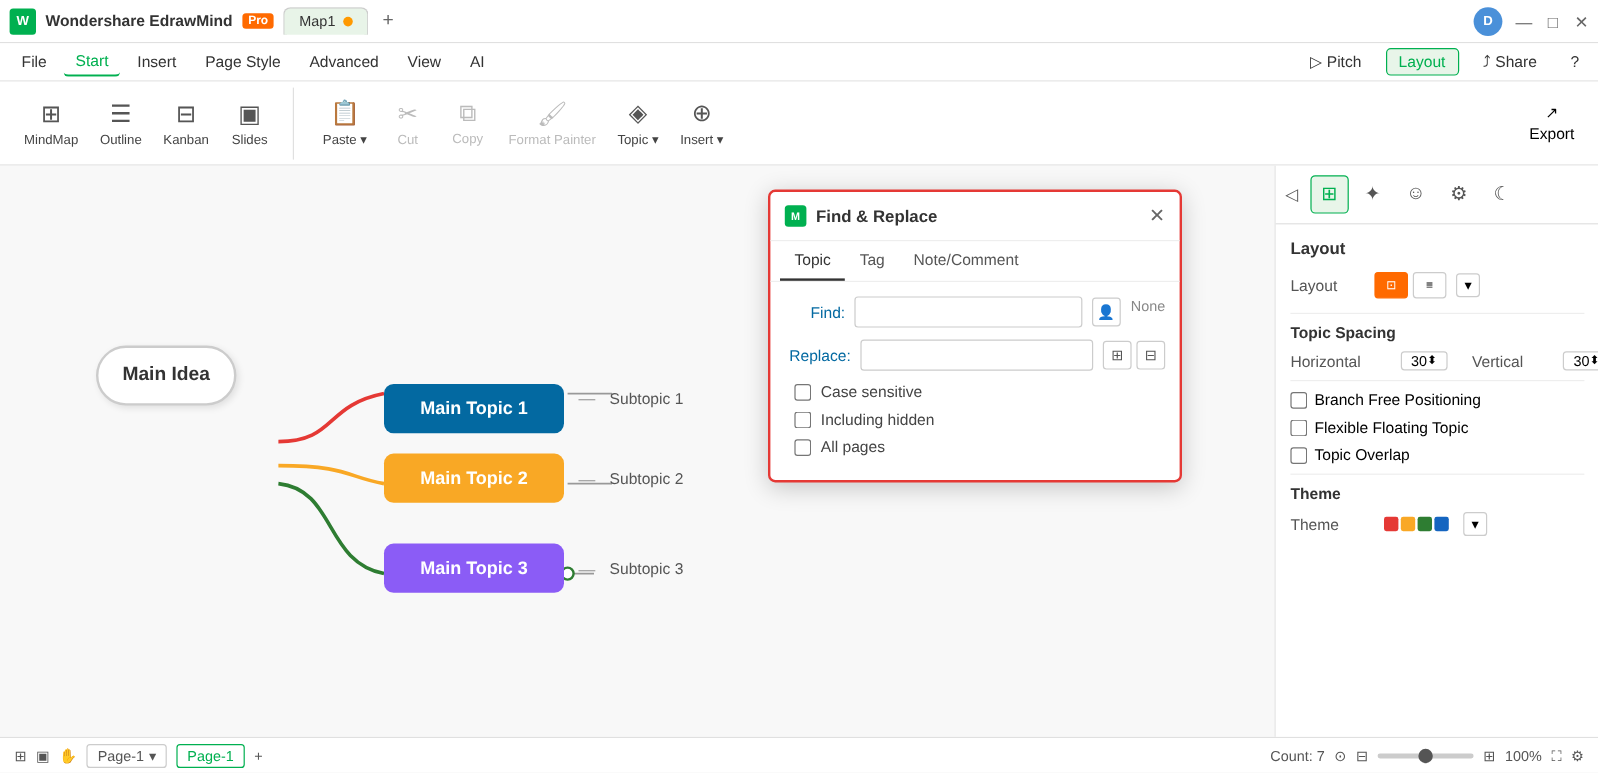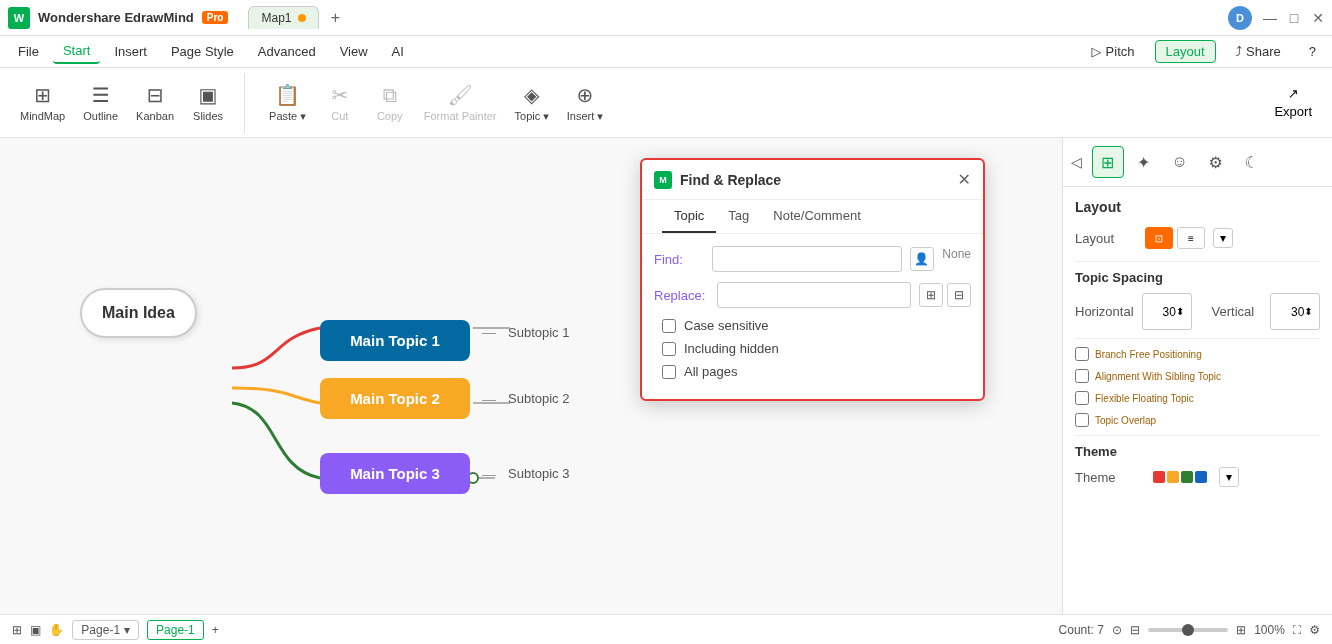--- a/index.html
+++ b/index.html
@@ -11,21 +11,21 @@
       background: #fff;
       display: flex;
       align-items: center;
       padding: 0 8px;
       border-bottom: 1px solid #e0e0e0;
     }
     .title-bar-left { display: flex; align-items: center; gap: 8px; }
     .app-logo { width: 22px; height: 22px; background: #00b050; border-radius: 3px; display: flex; align-items: center; justify-content: center; color: white; font-size: 11px; font-weight: bold; }
     .app-name { font-size: 13px; font-weight: 600; color: #333; }
     .pro-badge { background: #ff6a00; color: white; font-size: 10px; padding: 1px 5px; border-radius: 3px; font-weight: bold; }
-    .tab-bar { display: flex; align-items: center; margin-left: 12px; }
+    .tab-bar { display: flex; align-items: center; margin-left: 0; }
     .doc-tab { display: flex; align-items: center; gap: 6px; padding: 4px 12px; background: #e8f4e8; border-radius: 6px 6px 0 0; font-size: 12px; color: #333; border: 1px solid #ccc; border-bottom: none; }
     .dot { width: 8px; height: 8px; background: #ff9900; border-radius: 50%; }
     .add-tab { margin-left: 6px; width: 22px; height: 22px; display: flex; align-items: center; justify-content: center; color: #666; font-size: 16px; cursor: pointer; }
     .title-bar-right { margin-left: auto; display: flex; align-items: center; gap: 12px; }
     .avatar { width: 24px; height: 24px; background: #4a90d9; border-radius: 50%; display: flex; align-items: center; justify-content: center; color: white; font-size: 11px; font-weight: bold; }
     .win-btn { width: 12px; height: 12px; display: flex; align-items: center; justify-content: center; color: #666; font-size: 14px; cursor: pointer; }
 
     
     .menu-bar {
       height: 32px;
@@ -127,26 +127,26 @@
     .dialog-header {
       display: flex;
       align-items: center;
       padding: 10px 12px;
       border-bottom: 1px solid #eee;
       gap: 8px;
     }
     .dialog-logo { width: 18px; height: 18px; background: #00b050; border-radius: 3px; display: flex; align-items: center; justify-content: center; color: white; font-size: 9px; font-weight: bold; }
     .dialog-title { font-size: 14px; font-weight: 600; color: #333; flex: 1; }
     .dialog-close { cursor: pointer; color: #666; font-size: 16px; }
-    .dialog-tabs { display: flex; border-bottom: 1px solid #eee; padding: 0 20px; }
+    .dialog-tabs { display: flex; border-bottom: 1px solid #eee; padding: 0 8px; }
     .dialog-tab { padding: 8px 12px; font-size: 13px; color: #555; cursor: pointer; }
     .dialog-tab.active { color: #333; border-bottom: 2px solid #333; }
     .dialog-body { padding: 12px; }
     .field-row { display: flex; align-items: center; margin-bottom: 10px; gap: 8px; }
-    .field-label { font-size: 13px; color: #8b5cf6; width: 55px; }
+    .field-label { font-size: 13px; color: #0369a1; width: 55px; text-align: right; }
     .field-input { flex: 1; height: 26px; border: 1px solid #ccc; border-radius: 3px; padding: 0 6px; font-size: 13px; }
     .field-icons { display: flex; gap: 4px; }
     .field-icon-btn { width: 24px; height: 24px; border: 1px solid #ccc; border-radius: 3px; display: flex; align-items: center; justify-content: center; cursor: pointer; font-size: 12px; color: #555; }
     .none-label { font-size: 12px; color: #888; margin-left: 4px; }
     .checkbox-row { display: flex; align-items: center; gap: 8px; margin-bottom: 8px; padding-left: 8px; }
     .checkbox-row input[type="checkbox"] { width: 14px; height: 14px; }
     .checkbox-label { font-size: 13px; color: #444; }
 
     
     .right-panel {
@@ -181,24 +181,24 @@
     .panel-row { display: flex; align-items: center; margin-bottom: 12px; }
     .panel-label { font-size: 13px; color: #555; width: 70px; }
     .layout-options { display: flex; gap: 4px; }
     .layout-opt { width: 28px; height: 22px; border: 1px solid #ccc; border-radius: 3px; display: flex; align-items: center; justify-content: center; cursor: pointer; font-size: 10px; }
     .layout-opt.active { border-color: #ff6a00; background: #fff3e0; }
     .layout-dropdown { margin-left: 4px; border: 1px solid #ccc; border-radius: 3px; padding: 2px 6px; font-size: 12px; cursor: pointer; }
     .divider { height: 1px; background: #eee; margin: 8px 0; }
     .section-title { font-size: 13px; font-weight: 600; color: #333; margin-bottom: 8px; }
     .spacing-row { display: flex; align-items: center; gap: 8px; margin-bottom: 8px; }
     .spacing-label { font-size: 13px; color: #555; width: 65px; }
-    .spacing-input { width: 50px; height: 37px; border: 1px solid #ccc; border-radius: 3px; display: flex; align-items: center; justify-content: space-between; padding: 0 20px; font-size: 12px; }
+    .spacing-input { width: 50px; height: 16px; border: 1px solid #ccc; border-radius: 3px; display: flex; align-items: center; justify-content: space-between; padding: 0 8px; font-size: 12px; margin-left: 25px; }
     .checkbox-option { display: flex; align-items: center; gap: 6px; margin-bottom: 8px; }
     .checkbox-option input { width: 14px; height: 14px; }
-    .checkbox-option label { font-size: 10px; color: #a16207; }
+    .checkbox-option label { font-size: 13px; color: #000000; }
     .theme-row { display: flex; align-items: center; gap: 8px; }
     .theme-preview { display: flex; gap: 2px; }
     .theme-color { width: 12px; height: 12px; border-radius: 2px; }
 
     
     .status-bar {
       height: 30px;
       background: #fff;
       border-top: 1px solid #e0e0e0;
       display: flex;
@@ -441,24 +441,20 @@
           <span>30</span>
           <span style="font-size:10px;cursor:pointer;">⬍</span>
         </div>
       </div>
       <div class="divider"></div>
       <div class="checkbox-option">
         <input type="checkbox" id="bf" style="">
         <label for="bf">Branch Free Positioning</label>
       </div>
       <div class="checkbox-option">
-        <input type="checkbox" id="as" style="">
-        <label for="as">Alignment With Sibling Topic</label>
-      </div>
-      <div class="checkbox-option">
         <input type="checkbox" id="ff" style="">
         <label for="ff">Flexible Floating Topic</label>
       </div>
       <div class="checkbox-option">
         <input type="checkbox" id="to" style="">
         <label for="to">Topic Overlap</label>
       </div>
       <div class="divider"></div>
       <div class="section-title">Theme</div>
       <div class="theme-row">

